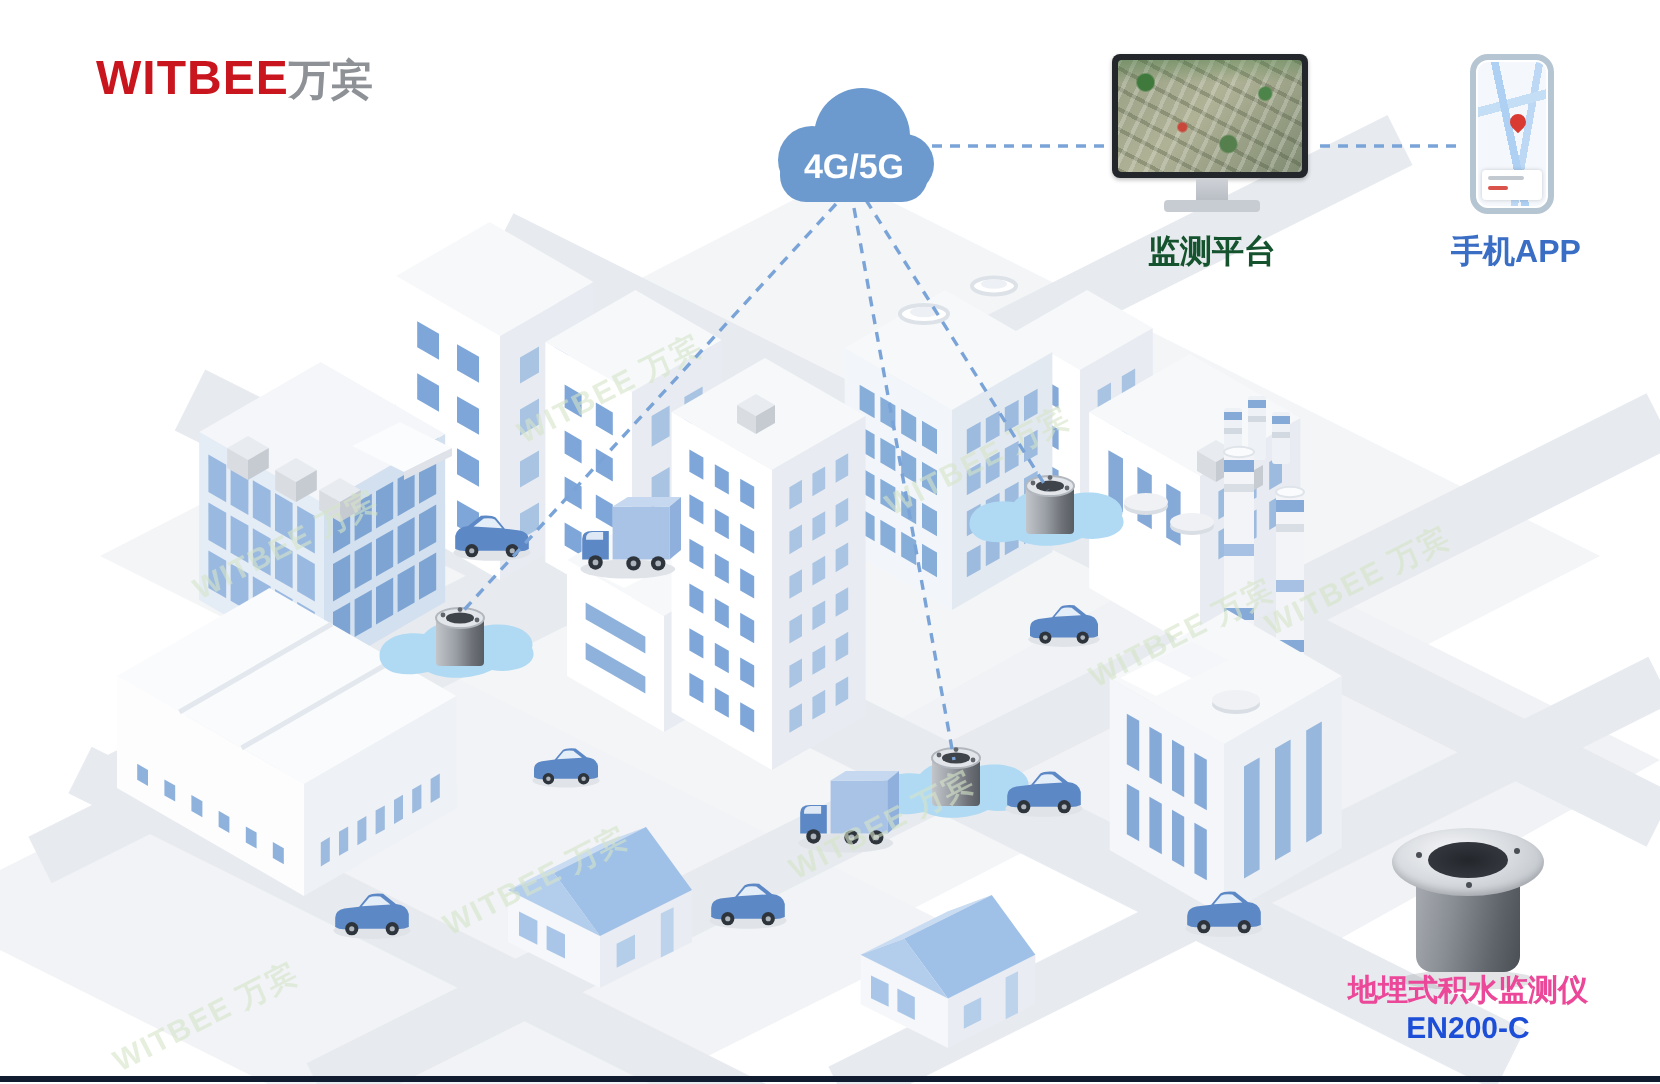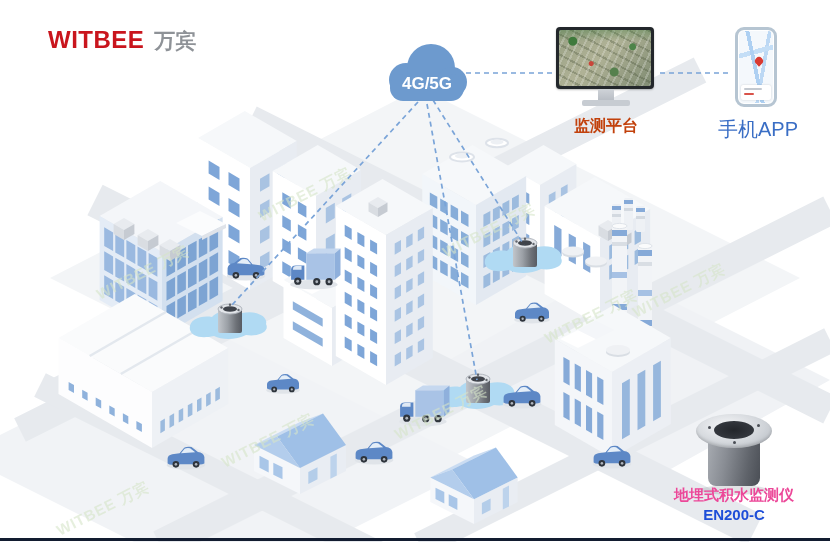--- a/index.html
+++ b/index.html
@@ -5,51 +5,51 @@
   html,body{margin:0;padding:0;}
   body{
     width:830px;height:542px;position:relative;overflow:hidden;
     background:#ffffff;font-family:"Liberation Sans",sans-serif;
   }
   #scene{position:absolute;left:0;top:0;width:830px;height:542px;z-index:1;}
   .wm{fill:#d6e5c9;font-size:15px;font-weight:700;letter-spacing:1px;opacity:.6;}
 
   .logo{position:absolute;left:48px;top:26px;z-index:3;white-space:nowrap;}
   .logo-brand{color:#c9151d;font-size:24px;font-weight:800;letter-spacing:.5px;margin-top:38px;}
-  .logo-cn{color:#8e9297;font-size:21px;font-weight:700;margin-left:10px;}
+  .logo-cn{color:#8e9297;font-size:21px;font-weight:700;}
 
   .monitor{position:absolute;left:556px;top:27px;width:100px;z-index:2;}
   .monitor-screen{width:98px;height:62px;background:#23272b;border-radius:4px;padding:3px;box-sizing:border-box;box-shadow:0 1px 2px rgba(0,0,0,.25);}
   .monitor-display{width:100%;height:100%;border-radius:2px;
     background:
       radial-gradient(circle at 15% 20%, #3f7a3c 0 4px, rgba(0,0,0,0) 5px),
       radial-gradient(circle at 80% 30%, #4d8449 0 3px, rgba(0,0,0,0) 4px),
       radial-gradient(circle at 60% 75%, #55804d 0 4px, rgba(0,0,0,0) 5px),
       radial-gradient(circle at 35% 60%, #c9463a 0 2px, rgba(0,0,0,0) 3px),
       linear-gradient(180deg, rgba(60,120,60,.35), rgba(0,0,0,0) 20%),
       repeating-linear-gradient(115deg, rgba(255,255,255,.22) 0 2px, rgba(0,0,0,0) 2px 7px),
       repeating-linear-gradient(28deg, rgba(70,80,55,.30) 0 2px, rgba(0,0,0,0) 2px 9px),
       linear-gradient(135deg,#98a084,#b0b296 45%,#7f8b72);}
   .monitor-neck{width:16px;height:11px;background:linear-gradient(#cfd3d8,#b9bec5);margin:0 auto;}
   .monitor-base{width:48px;height:6px;background:#c7ccd2;border-radius:2px;margin:0 auto;}
-  .platform-label{position:absolute;left:540px;top:116px;width:132px;text-align:center;color:#c2410c;font-size:16px;font-weight:700;z-index:2;}
+  .platform-label{position:absolute;left:540px;top:116px;width:132px;text-align:center;color:#14532d;font-size:16px;font-weight:700;z-index:2;}
 
   .phone{position:absolute;left:735px;top:27px;width:42px;height:80px;border:3px solid #b6c5d2;border-radius:9px;background:#fff;box-sizing:border-box;overflow:hidden;z-index:2;}
   .phone-screen{position:absolute;left:1px;top:1px;right:1px;bottom:1px;border-radius:5px;
     background:
       linear-gradient(78deg, rgba(0,0,0,0) 44%, #aed0f2 44% 52%, rgba(0,0,0,0) 52%),
       linear-gradient(165deg, rgba(0,0,0,0) 28%, #c4def6 28% 34%, rgba(0,0,0,0) 34%),
       linear-gradient(100deg, rgba(0,0,0,0) 62%, #bcd8f4 62% 70%, rgba(0,0,0,0) 70%),
       #f4f8fc;}
   .phone-pin{position:absolute;left:16px;top:26px;width:8px;height:8px;border-radius:50% 50% 50% 0;transform:rotate(-45deg);background:#d93a32;}
   .phone-card{position:absolute;left:2px;right:2px;bottom:3px;height:15px;background:#fff;border-radius:2px;box-shadow:0 0 2px rgba(0,0,0,.18);}
   .pc-line{position:absolute;left:3px;height:2px;border-radius:1px;background:#c3c9d0;}
   .pc-line.l1{top:3px;width:18px;}
   .pc-line.l2{top:8px;width:10px;background:#d9534a;}
-  .app-label{position:absolute;left:714px;top:116px;width:88px;text-align:center;color:#3a6ec5;font-size:20px;font-weight:400;z-index:2;}
+  .app-label{position:absolute;left:714px;top:116px;width:88px;text-align:center;color:#3a6ec5;font-size:16px;font-weight:700;z-index:2;}
 
   .device-photo{position:absolute;left:694px;top:414px;width:80px;height:78px;z-index:2;}
   .dev-shadow{position:absolute;left:6px;bottom:-3px;width:68px;height:10px;border-radius:50%;background:rgba(120,128,138,.22);}
   .dev-body{position:absolute;left:14px;top:22px;width:52px;height:50px;border-radius:4px 4px 8px 8px;
     background:linear-gradient(100deg,#a8acb2,#898d94 35%,#5f636a 75%,#4a4e55);}
   .dev-flange{position:absolute;left:2px;top:0;width:76px;height:34px;border-radius:50%;
     background:radial-gradient(ellipse at 40% 35%, #f5f6f8, #cfd3d8 60%, #aeb3ba);
     box-shadow:inset 0 -2px 3px rgba(0,0,0,.15);}
   .dev-open{position:absolute;left:18px;top:7px;width:40px;height:18px;border-radius:50%;
     background:radial-gradient(#23262b,#3a3e45);}

